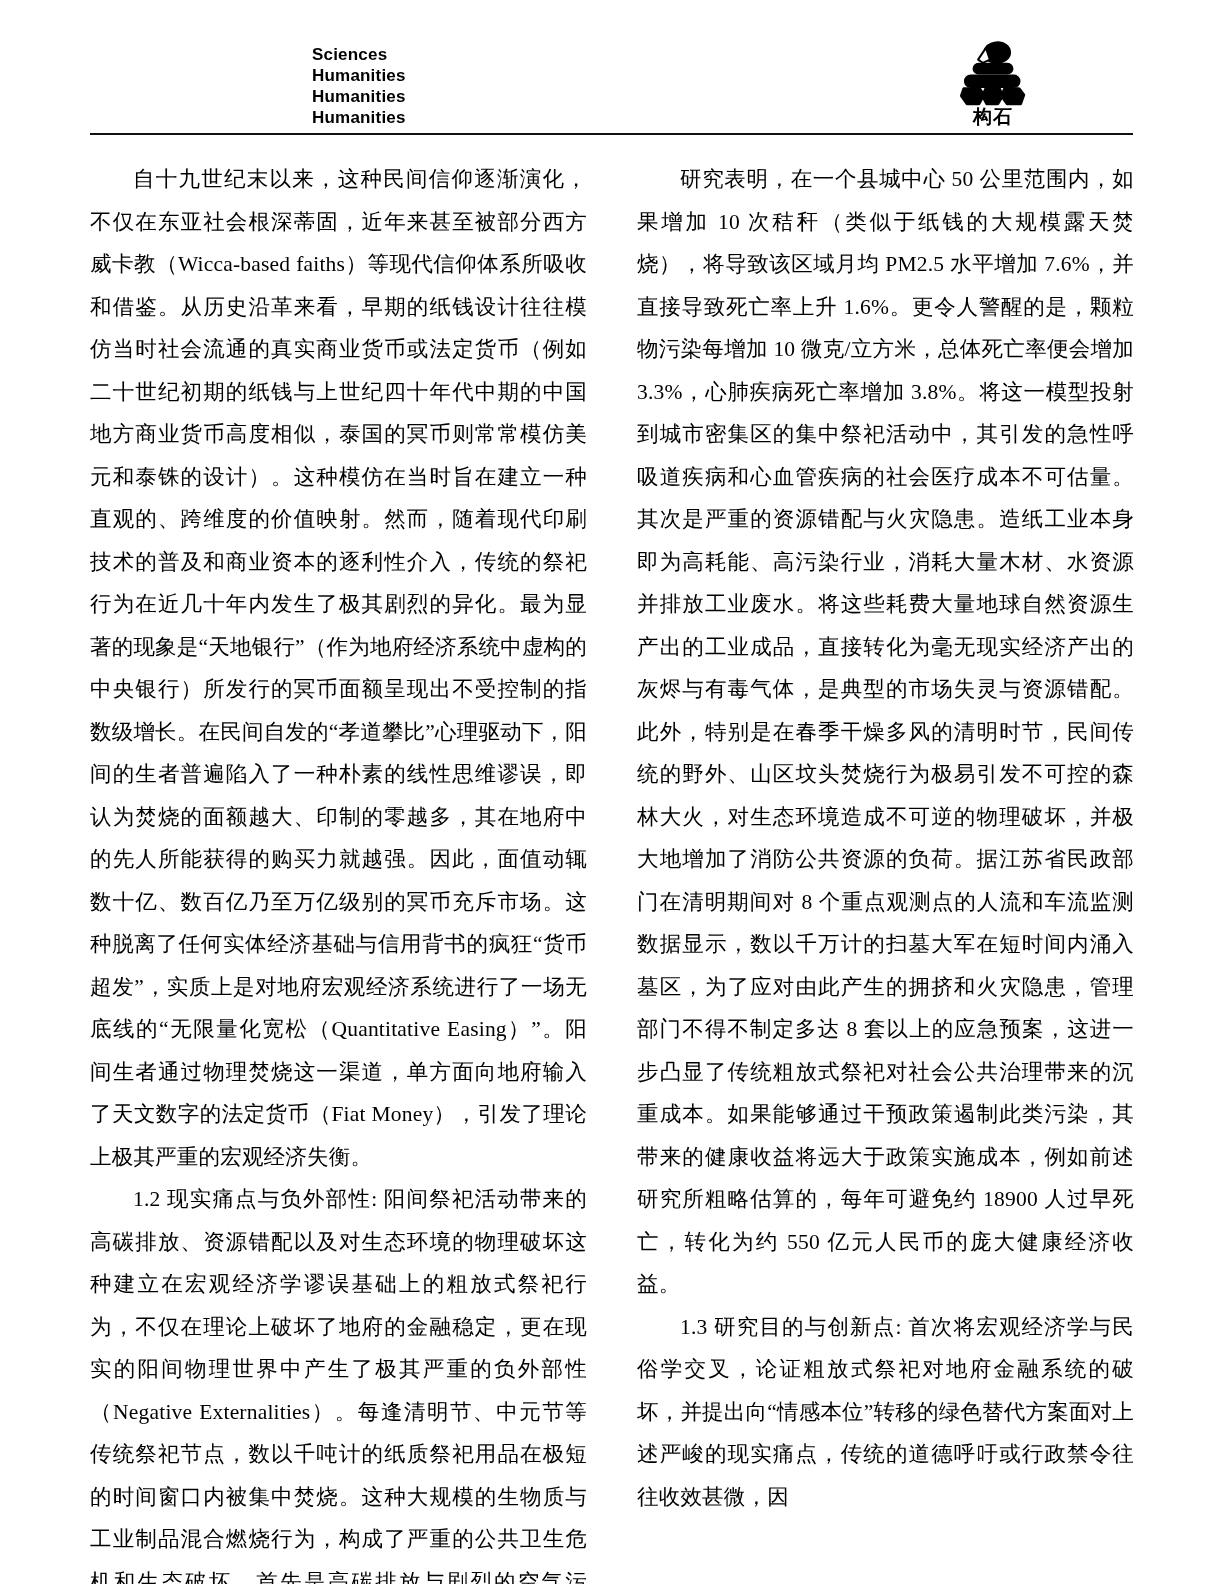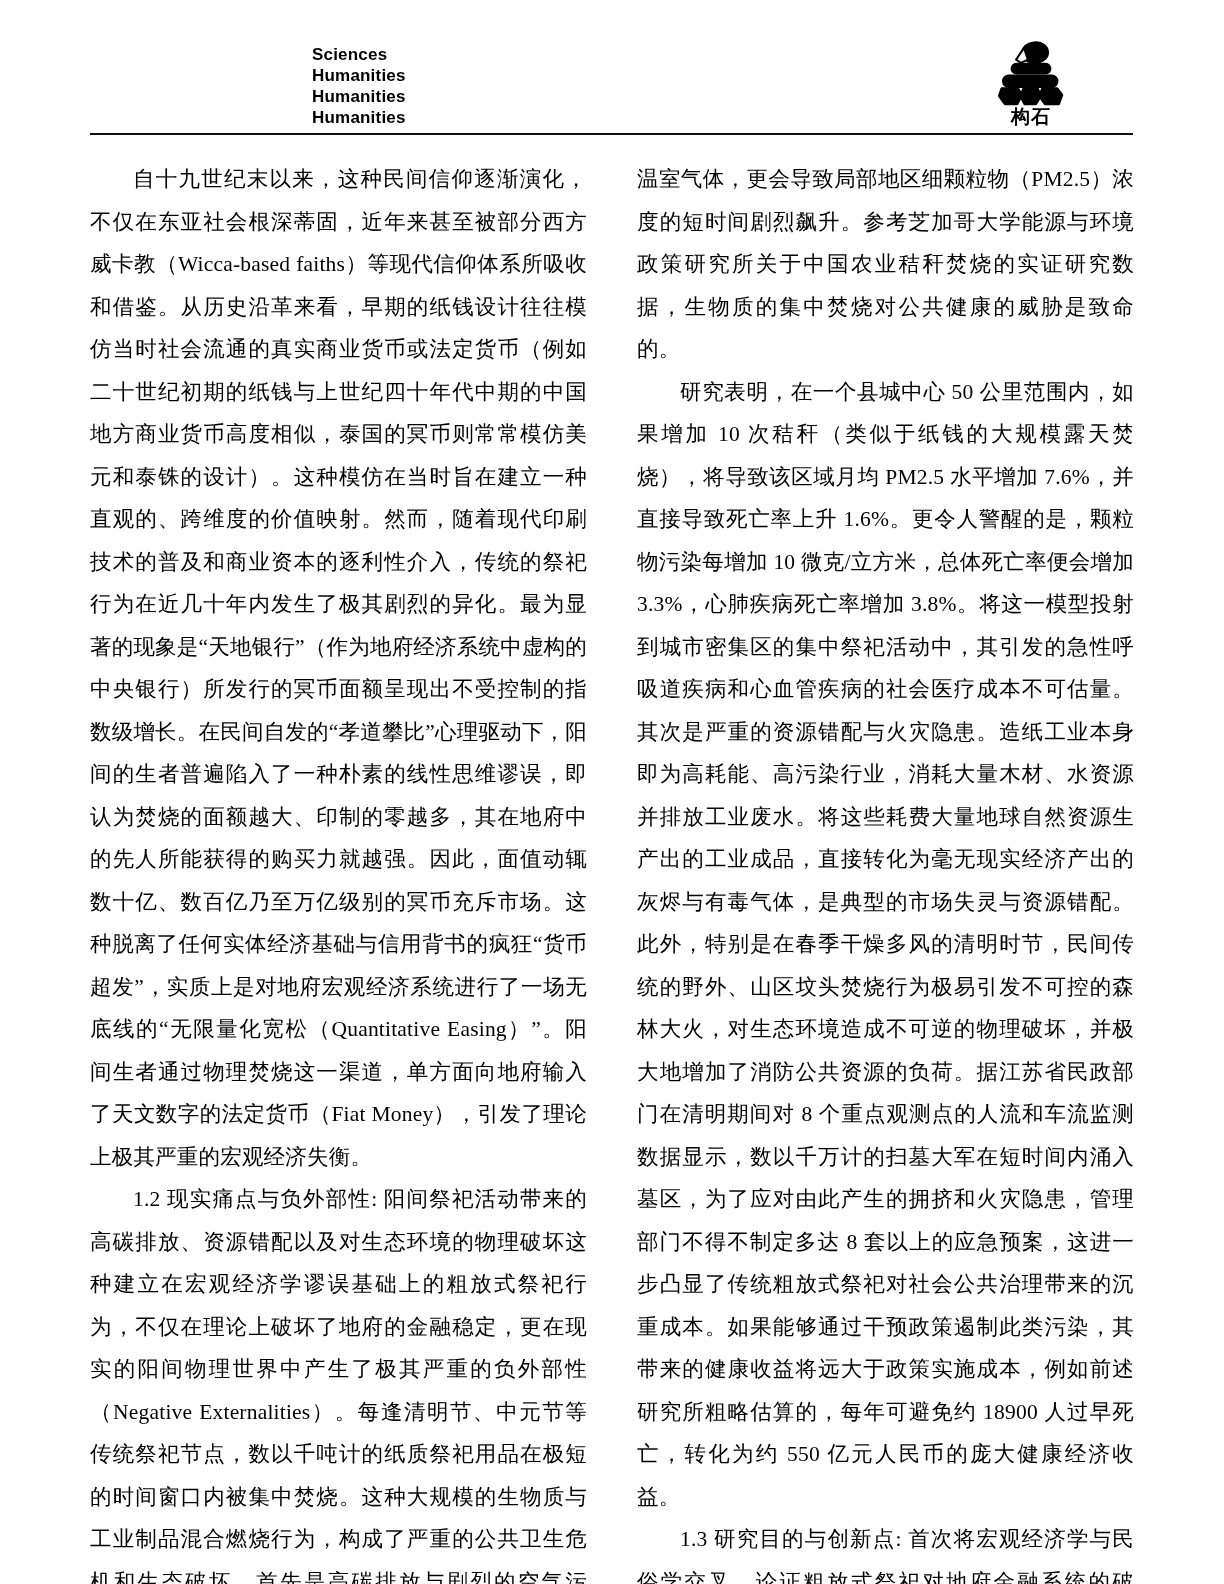--- a/index.html
+++ b/index.html
@@ -19,21 +19,21 @@
     font-weight:bold;font-size:92px;line-height:92px;
     letter-spacing:-2px;
     -webkit-text-stroke:3px #000;
   }
   .tagline{
     position:absolute;left:312px;top:44px;
     font-family:Liberation Sans, sans-serif;
     font-weight:bold;font-size:17px;line-height:21px;
     letter-spacing:0.2px;
   }
-  .pub-logo{position:absolute;left:985px;top:40px;width:92px;text-align:center;}
+  .pub-logo{position:absolute;left:947px;top:40px;width:92px;text-align:center;}
   .pub-logo svg{display:block;margin:0 auto;}
   .pub-logo-label{
     font-family:"Liberation Sans","DejaVu Sans",sans-serif;
     font-weight:bold;font-size:19px;line-height:20px;margin-top:1px;
     letter-spacing:1px;
   }
   .header-rule{
     position:absolute;left:90px;top:133px;width:1043px;height:2px;
     background:#111111;
   }
@@ -83,16 +83,15 @@
 
   <div class="header-rule"></div>
 </div>
 
 <div class="col col-left">
   <p class="indent">自十九世纪末以来，这种民间信仰逐渐演化，不仅在东亚社会根深蒂固，近年来甚至被部分西方威卡教（Wicca-based faiths）等现代信仰体系所吸收和借鉴。从历史沿革来看，早期的纸钱设计往往模仿当时社会流通的真实商业货币或法定货币（例如二十世纪初期的纸钱与上世纪四十年代中期的中国地方商业货币高度相似，泰国的冥币则常常模仿美元和泰铢的设计）。这种模仿在当时旨在建立一种直观的、跨维度的价值映射。然而，随着现代印刷技术的普及和商业资本的逐利性介入，传统的祭祀行为在近几十年内发生了极其剧烈的异化。最为显著的现象是“天地银行”（作为地府经济系统中虚构的中央银行）所发行的冥币面额呈现出不受控制的指数级增长。在民间自发的“孝道攀比”心理驱动下，阳间的生者普遍陷入了一种朴素的线性思维谬误，即认为焚烧的面额越大、印制的零越多，其在地府中的先人所能获得的购买力就越强。因此，面值动辄数十亿、数百亿乃至万亿级别的冥币充斥市场。这种脱离了任何实体经济基础与信用背书的疯狂“货币超发”，实质上是对地府宏观经济系统进行了一场无底线的“无限量化宽松（Quantitative Easing）”。阳间生者通过物理焚烧这一渠道，单方面向地府输入了天文数字的法定货币（Fiat Money），引发了理论上极其严重的宏观经济失衡。</p>
   <p class="indent">1.2 现实痛点与负外部性: 阳间祭祀活动带来的高碳排放、资源错配以及对生态环境的物理破坏这种建立在宏观经济学谬误基础上的粗放式祭祀行为，不仅在理论上破坏了地府的金融稳定，更在现实的阳间物理世界中产生了极其严重的负外部性（Negative Externalities）。每逢清明节、中元节等传统祭祀节点，数以千吨计的纸质祭祀用品在极短的时间窗口内被集中焚烧。这种大规模的生物质与工业制品混合燃烧行为，构成了严重的公共卫生危机和生态破坏。首先是高碳排放与剧烈的空气污染。现代祭祀纸品在制造过程中大量使用了工业染料、重金属箔片以及化学粘合剂。其焚烧不仅释放出巨量的</p>
 </div>
 
 <div class="col col-right">
-  <p>温室气体，更会导致局部地区细颗粒物（PM2.5）浓度的短时间剧烈飙升。参考芝加哥大学能源与环境政策研究所关于中国农业秸秆焚烧的实证研究数据，生物质的集中焚烧对公共健康的威胁是致命的。</p>
   <p class="indent">研究表明，在一个县城中心 50 公里范围内，如果增加 10 次秸秆（类似于纸钱的大规模露天焚烧），将导致该区域月均 PM2.5 水平增加 7.6%，并直接导致死亡率上升 1.6%。更令人警醒的是，颗粒物污染每增加 10 微克/立方米，总体死亡率便会增加 3.3%，心肺疾病死亡率增加 3.8%。将这一模型投射到城市密集区的集中祭祀活动中，其引发的急性呼吸道疾病和心血管疾病的社会医疗成本不可估量。其次是严重的资源错配与火灾隐患。造纸工业本身即为高耗能、高污染行业，消耗大量木材、水资源并排放工业废水。将这些耗费大量地球自然资源生产出的工业成品，直接转化为毫无现实经济产出的灰烬与有毒气体，是典型的市场失灵与资源错配。此外，特别是在春季干燥多风的清明时节，民间传统的野外、山区坟头焚烧行为极易引发不可控的森林大火，对生态环境造成不可逆的物理破坏，并极大地增加了消防公共资源的负荷。据江苏省民政部门在清明期间对 8 个重点观测点的人流和车流监测数据显示，数以千万计的扫墓大军在短时间内涌入墓区，为了应对由此产生的拥挤和火灾隐患，管理部门不得不制定多达 8 套以上的应急预案，这进一步凸显了传统粗放式祭祀对社会公共治理带来的沉重成本。如果能够通过干预政策遏制此类污染，其带来的健康收益将远大于政策实施成本，例如前述研究所粗略估算的，每年可避免约 18900 人过早死亡，转化为约 550 亿元人民币的庞大健康经济收益。</p>
   <p class="indent">1.3 研究目的与创新点: 首次将宏观经济学与民俗学交叉，论证粗放式祭祀对地府金融系统的破坏，并提出向“情感本位”转移的绿色替代方案面对上述严峻的现实痛点，传统的道德呼吁或行政禁令往往收效甚微，因</p>
 </div>
 
 </body></html>

